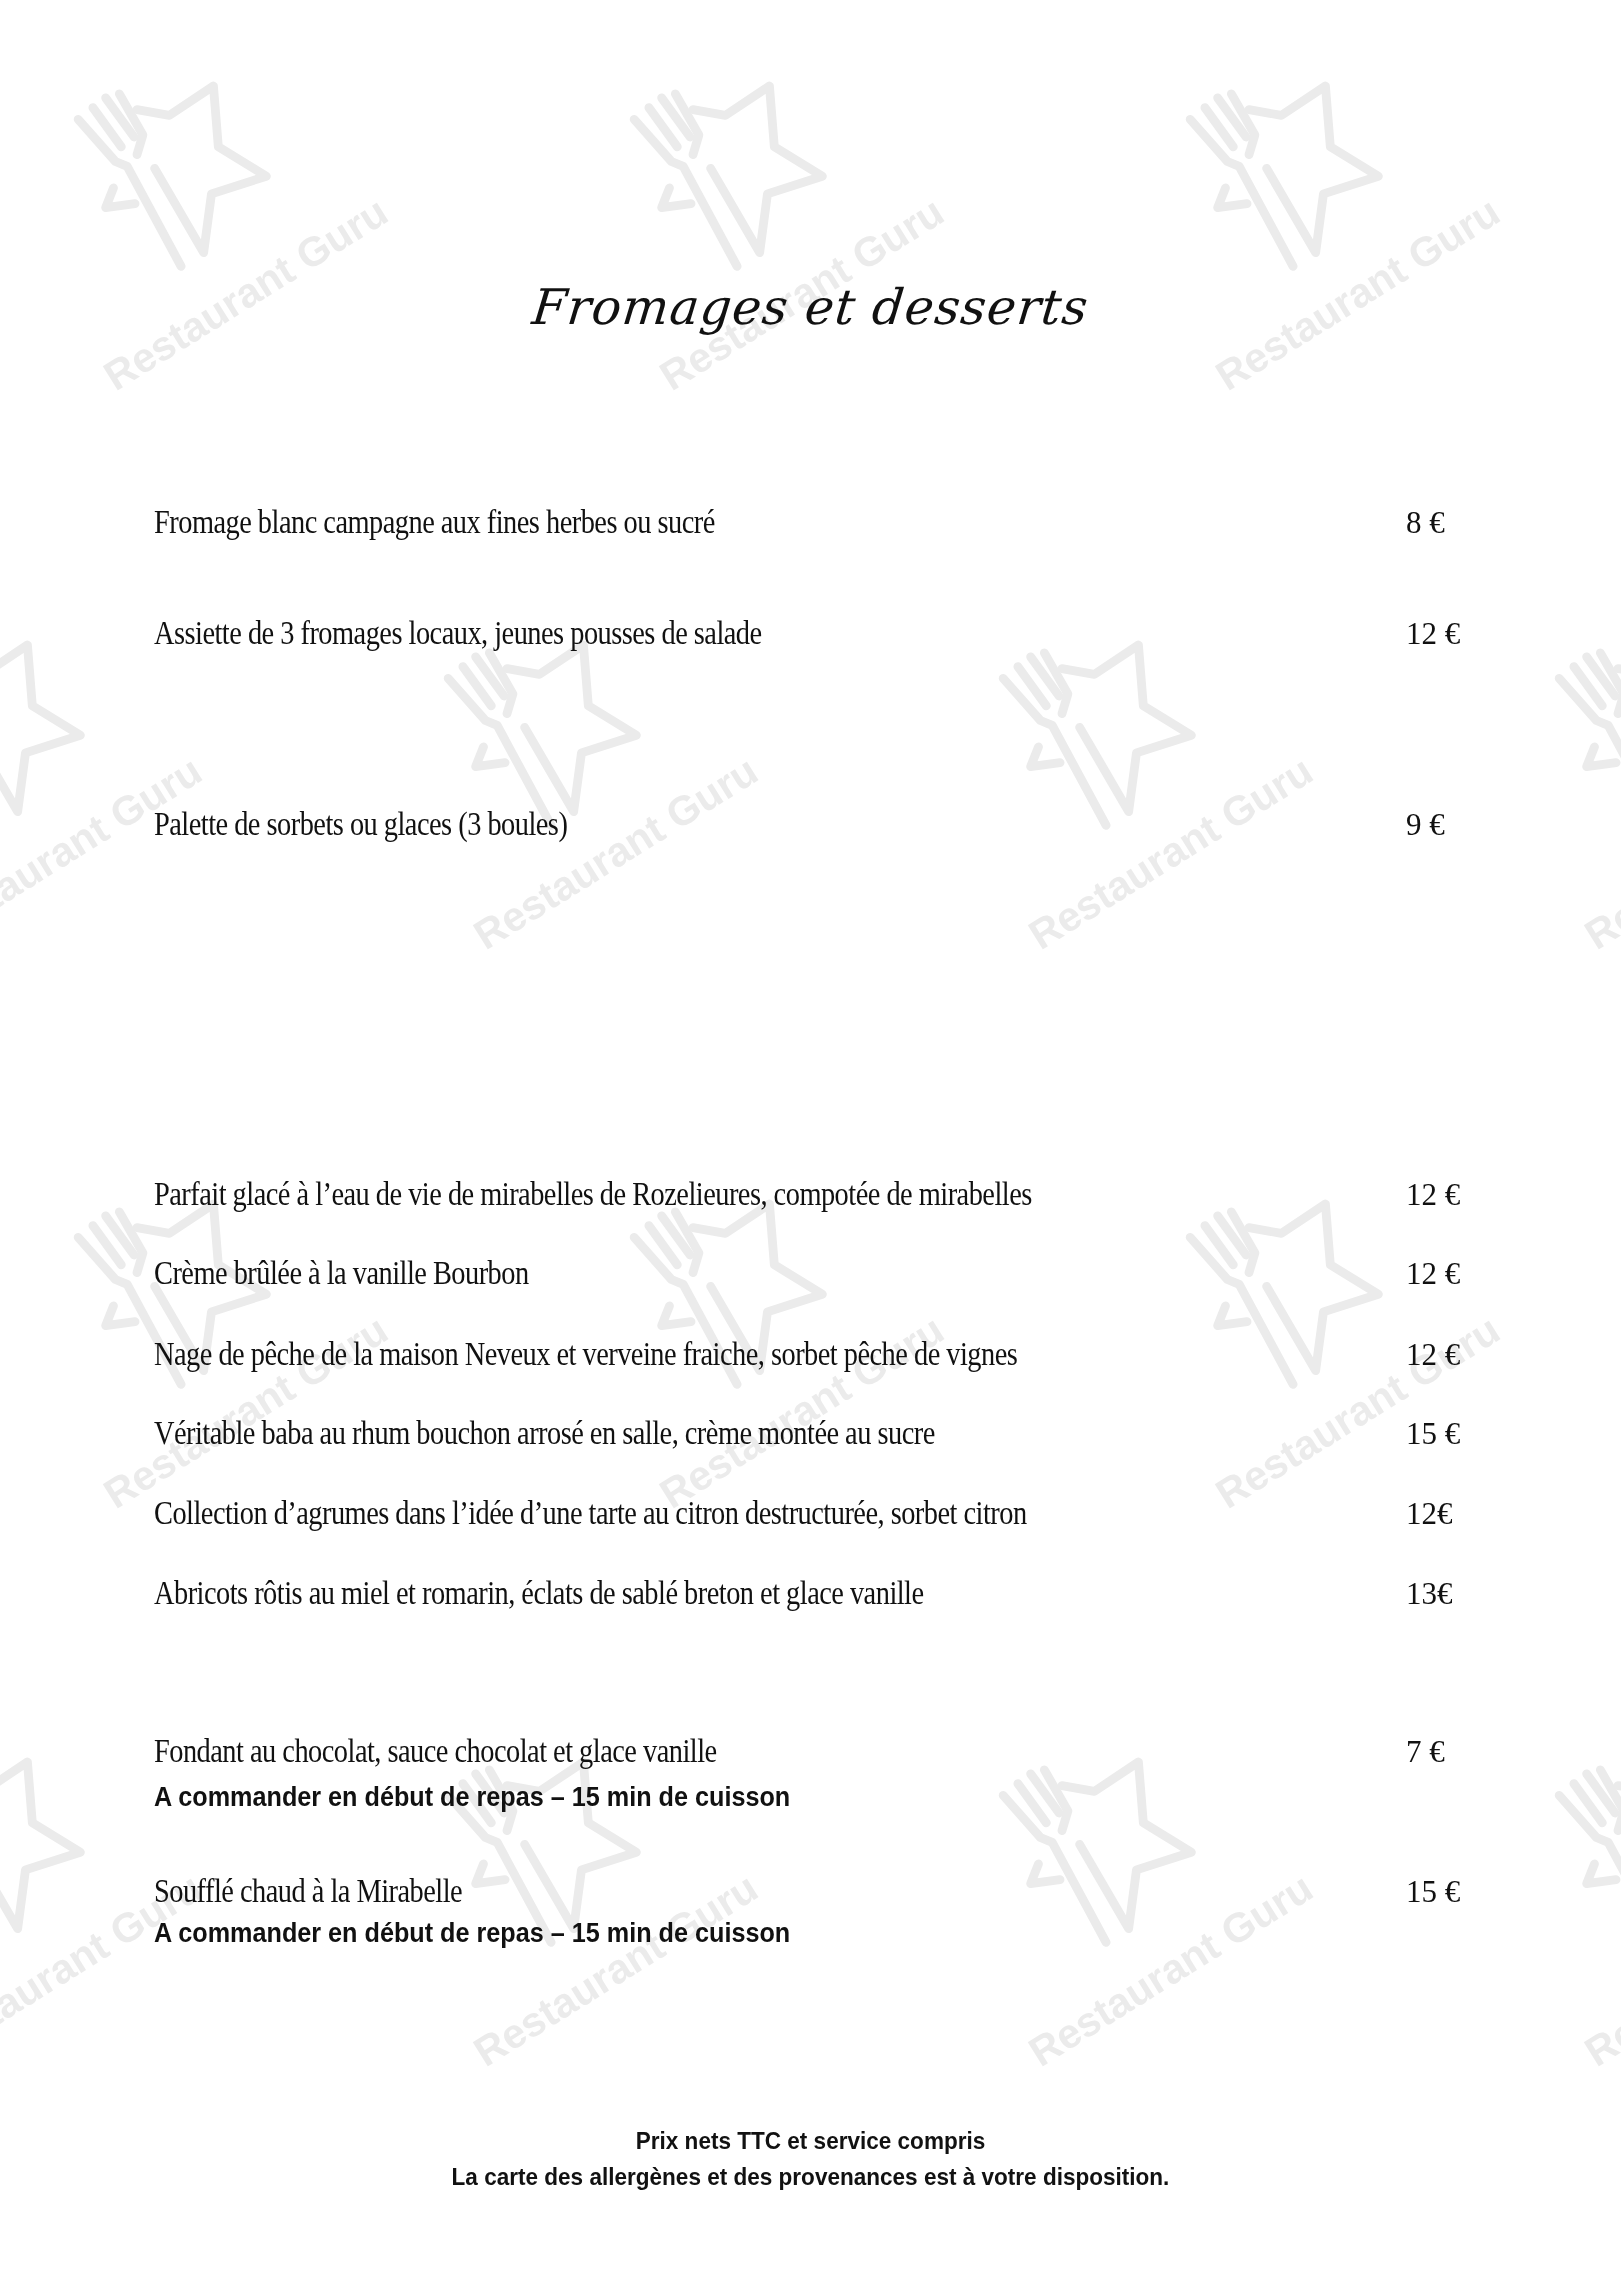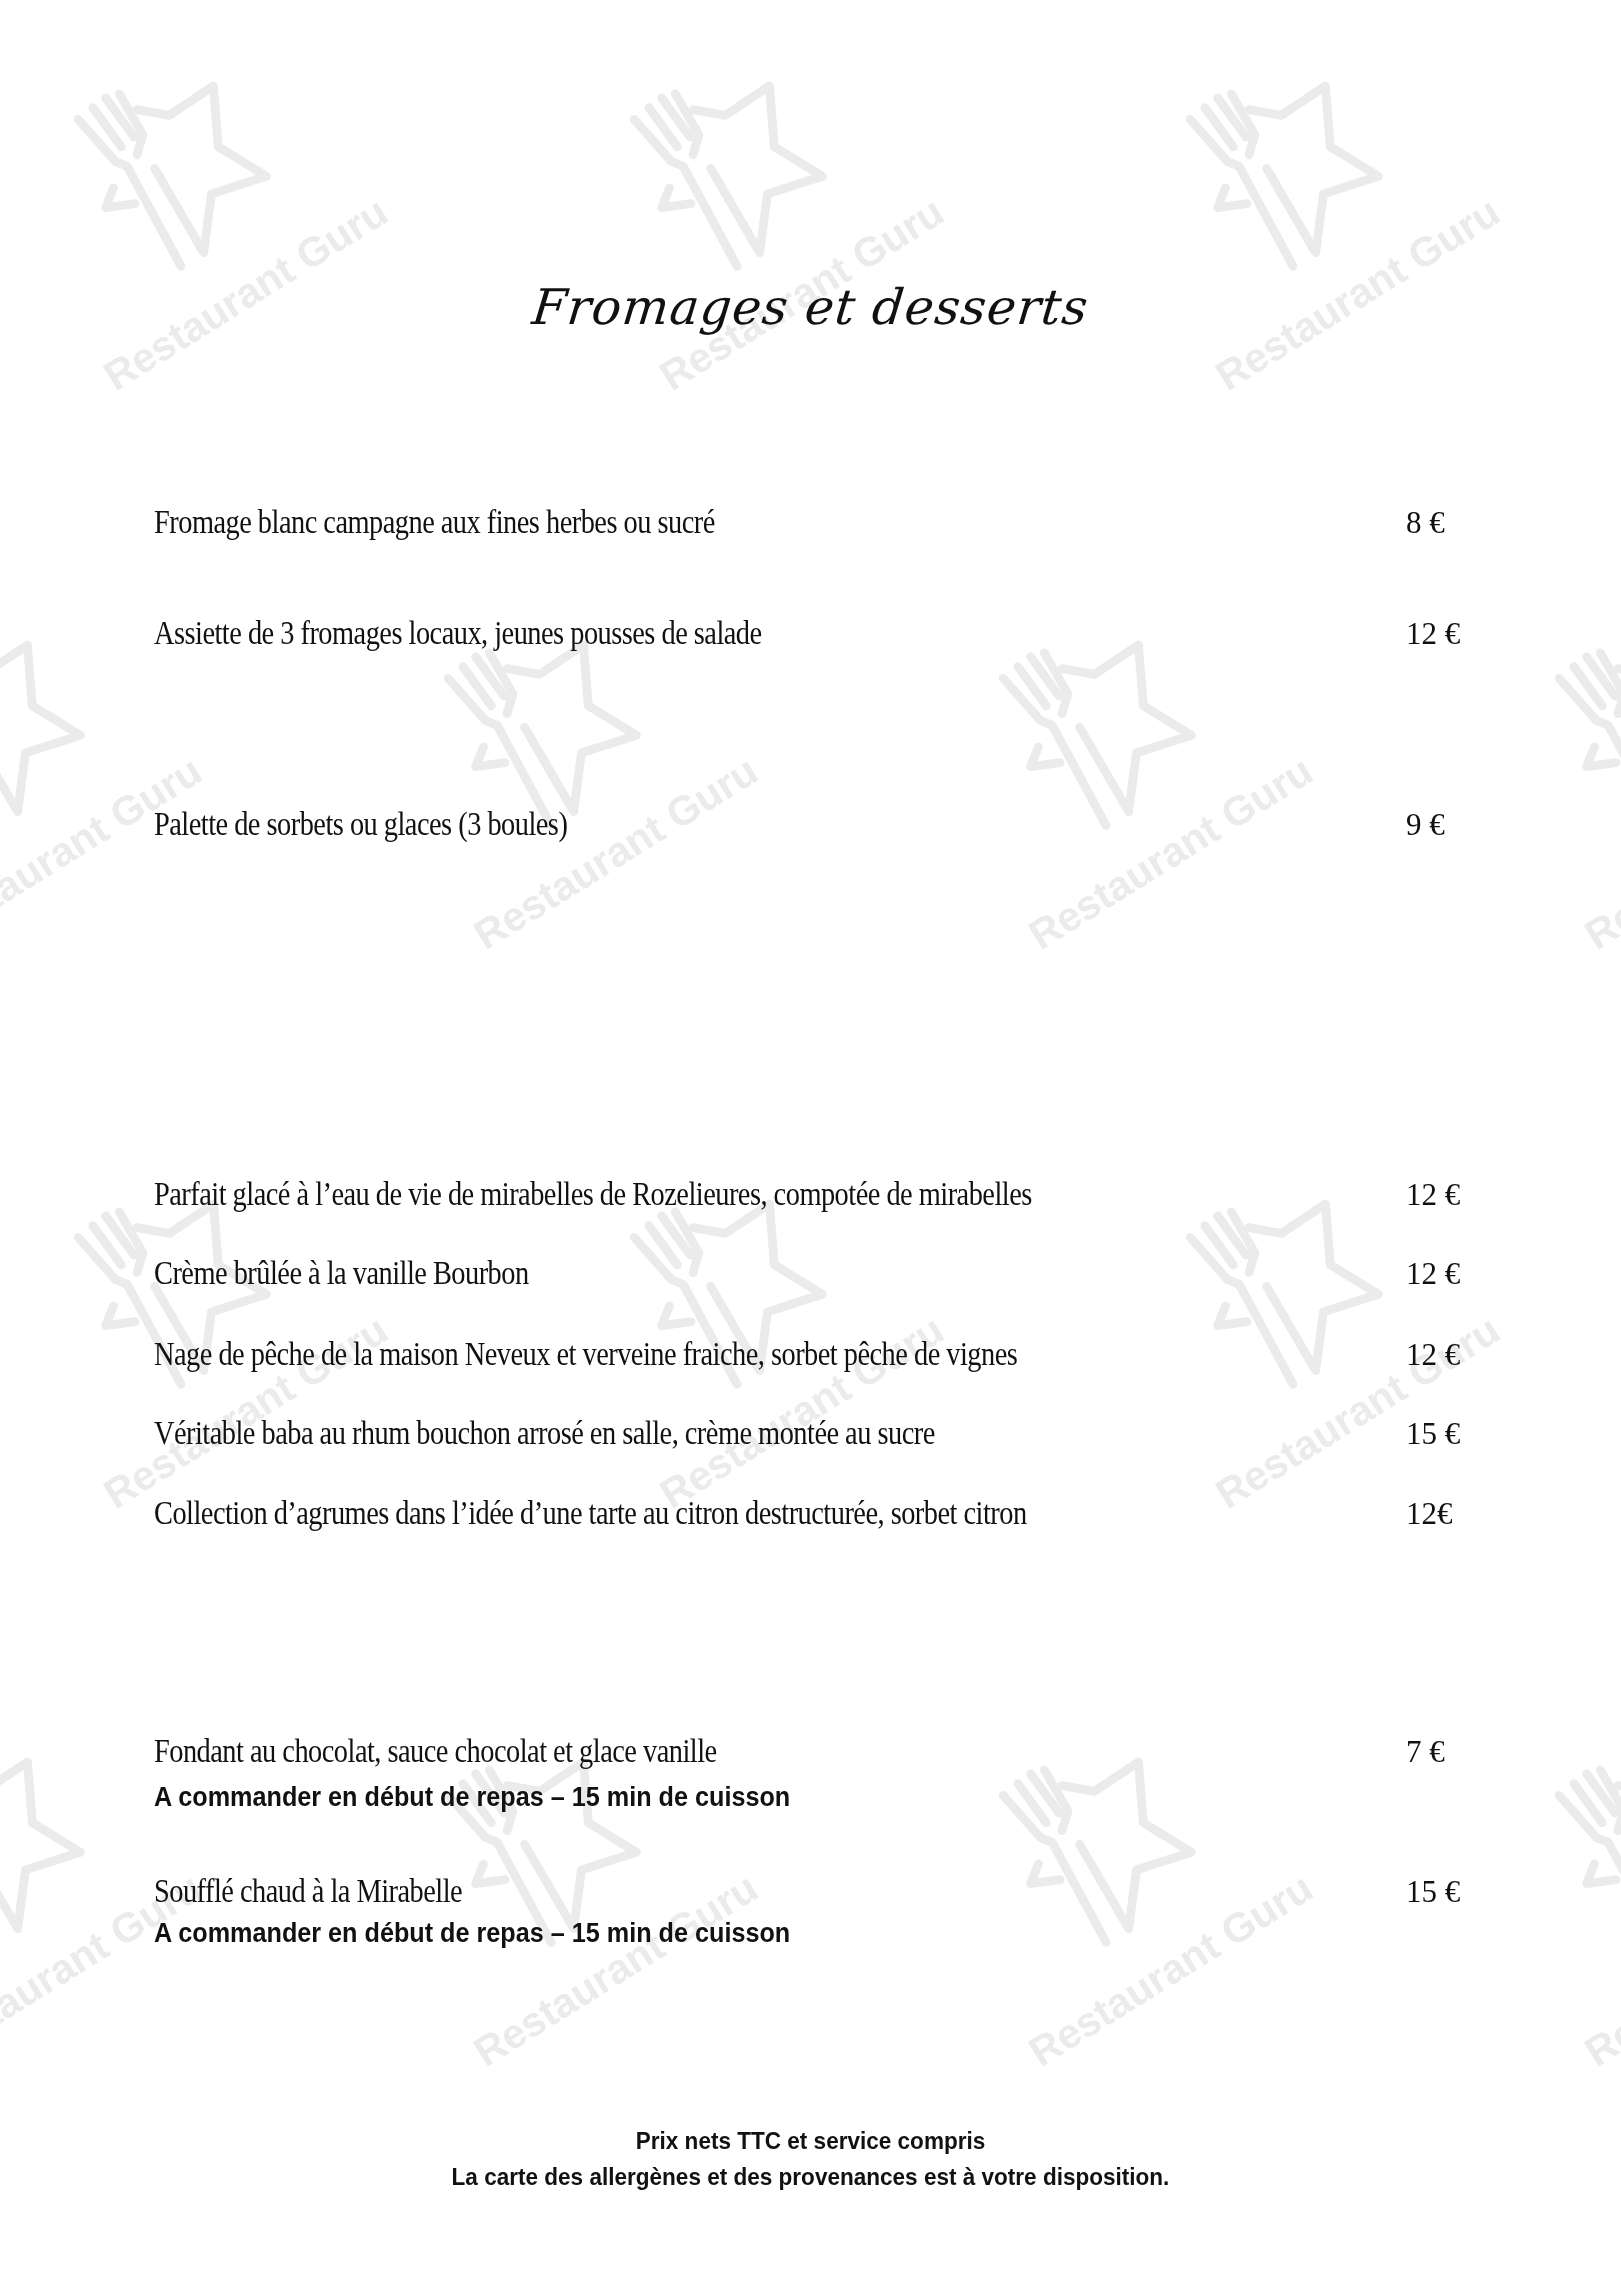--- a/index.html
+++ b/index.html
@@ -240,20 +240,24 @@
   <div class="item" style="top:1386px">
     <span class="item-name">Véritable baba au rhum bouchon arrosé en salle, crème montée au sucre</span>
     <span class="item-price" style="left:1252px">15 €</span>
   </div>
 
   <div class="item" style="top:1466px">
     <span class="item-name">Collection d’agrumes dans l’idée d’une tarte au citron destructurée, sorbet citron</span>
     <span class="item-price" style="left:1252px">12€</span>
   </div>
 
+  <div class="item" style="top:1546px">
+    <span class="item-name">Abricots rôtis au miel et romarin, éclats de sablé breton et glace vanille</span>
+    <span class="item-price" style="left:1252px">13€</span>
+  </div>
 
   <div class="item" style="top:1704px">
     <span class="item-name">Fondant au chocolat, sauce chocolat et glace vanille</span>
     <span class="item-price" style="left:1252px">7 €</span>
     <div style="margin-top:3.9px">
       <div class="note">A commander en début de repas – 15 min de cuisson</div>
     </div>
   </div>
 
   <div class="item" style="top:1844px">

